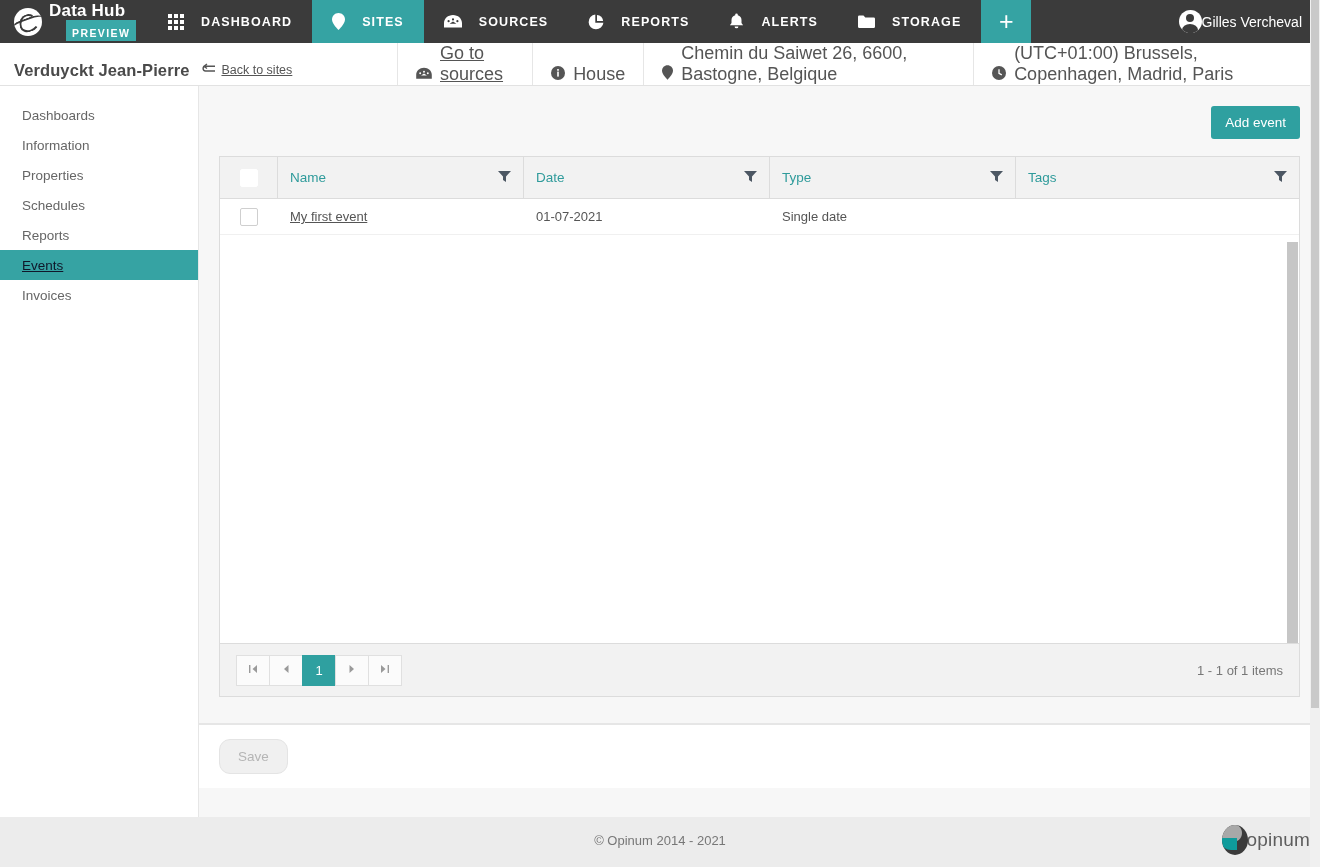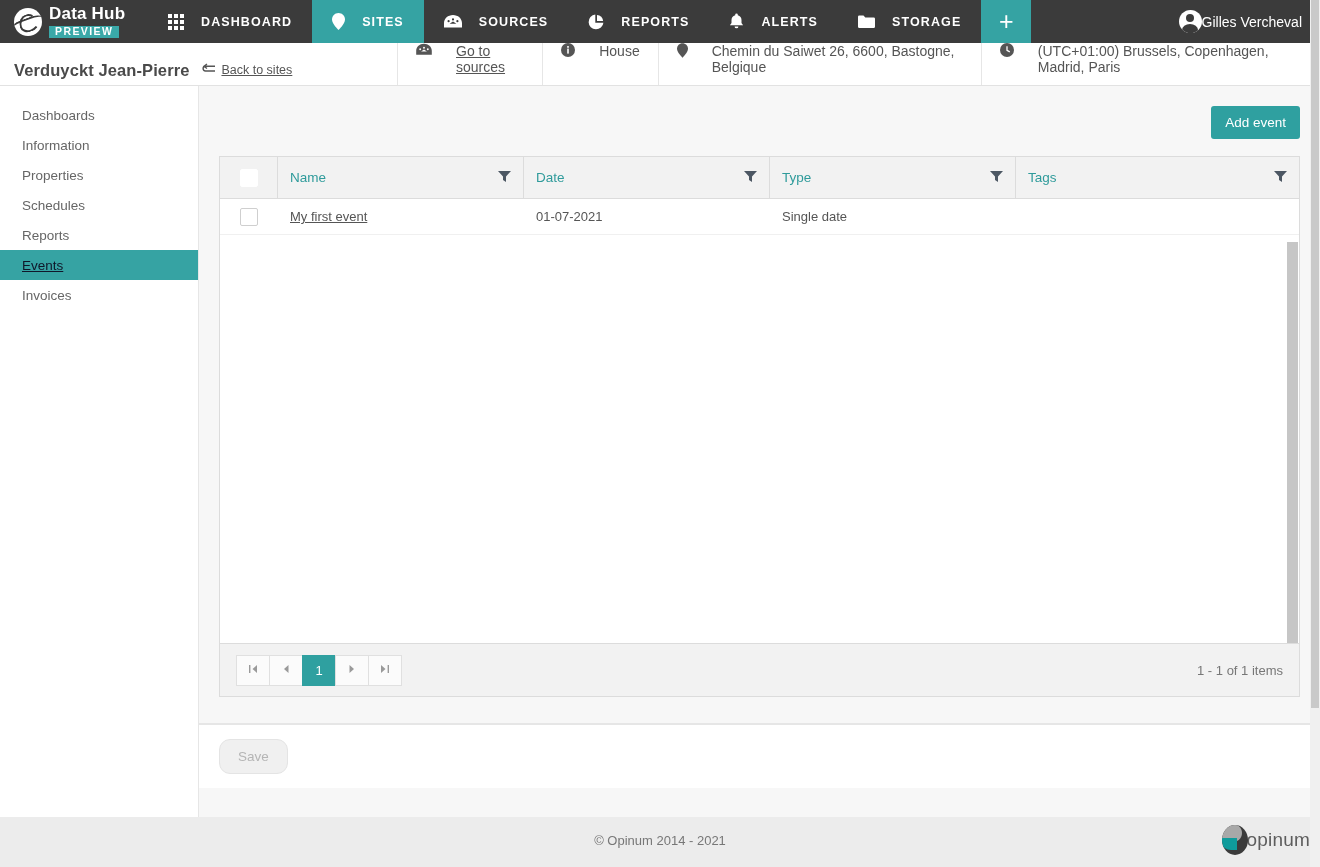--- a/index.html
+++ b/index.html
@@ -42,21 +42,22 @@
   }
   .brand-text { margin-left:7px; line-height:1; }
   .brand-title {
     color:#fff; font-size:17px; font-weight:bold;
     letter-spacing:.2px; display:block;
   }
   .brand-badge {
     display:inline-block; margin-top:1px;
     background:#3aa8a8; color:#fff;
     font-size:10.5px; font-weight:bold; letter-spacing:1.4px;
-    padding:0 6px 2px 6px;
+    padding:8px 6px 2px 6px;
+    margin-left:17px;
   }
   .navitems { display:flex; align-items:stretch; }
   .navitem {
     display:flex; align-items:center; gap:17px;
     padding:0 20px; color:#fff;
     font-size:12.5px; font-weight:bold; letter-spacing:1.1px;
     cursor:pointer; text-decoration:none;
   }
   .navitem.active { background:#35a3a3; }
   .navitem .ico { display:flex; align-items:center; }
@@ -97,22 +98,22 @@
   }
   .site-title {
     font-size:16.5px; font-weight:bold; color:#4a4a4a; letter-spacing:.1px;
   }
   .backlink {
     display:flex; align-items:center; gap:5px;
     font-size:12.5px; color:#555;
     text-decoration:underline; cursor:pointer;
   }
   .sitecell {
-    display:flex; align-items:flex-start; gap:24px;
-    padding:0 18px; font-size:14px; color:#555;
+    display:flex; align-items:flex-end; gap:8px;
+    padding:0 18px; font-size:18px; color:#555;
     border-right:1px solid #e6e6e6;
   }
   .sitecell:last-child { border-right:none; }
   .sitecell.link span.txt { text-decoration:underline; cursor:pointer; }
 
   
   .shell {
     display:flex; height:731px;
     background:#f7f7f7;
     position:relative;

